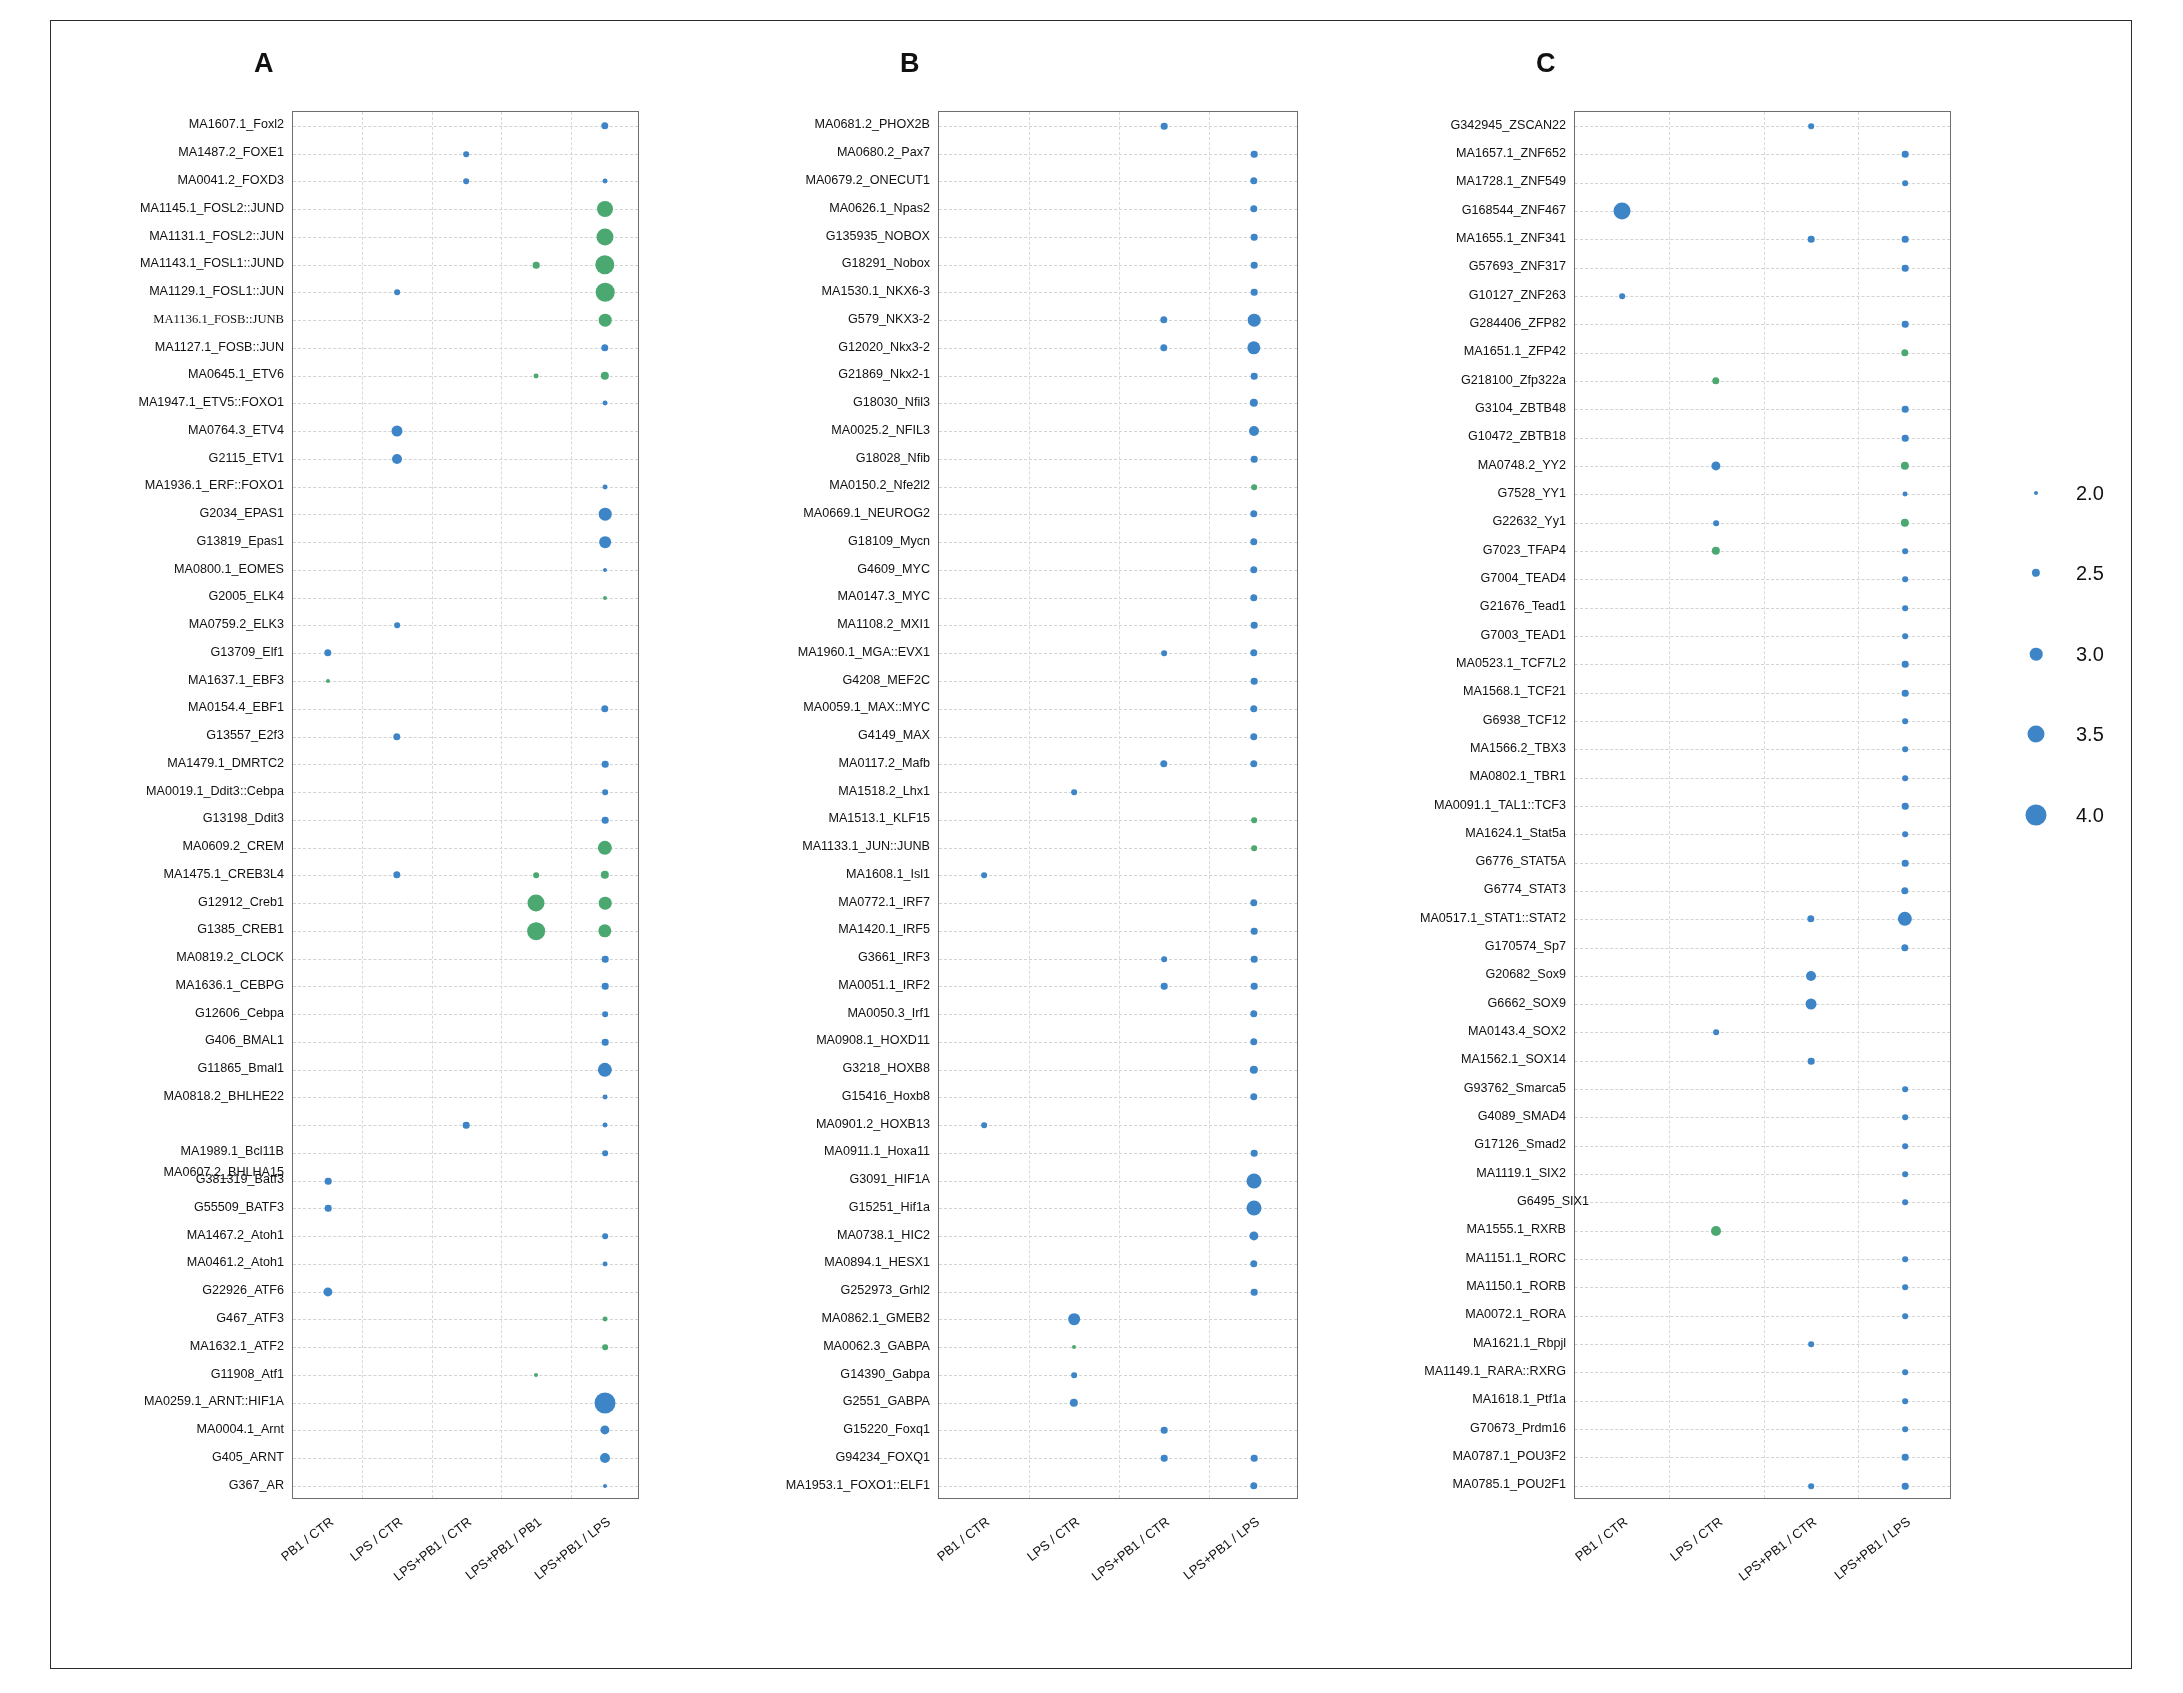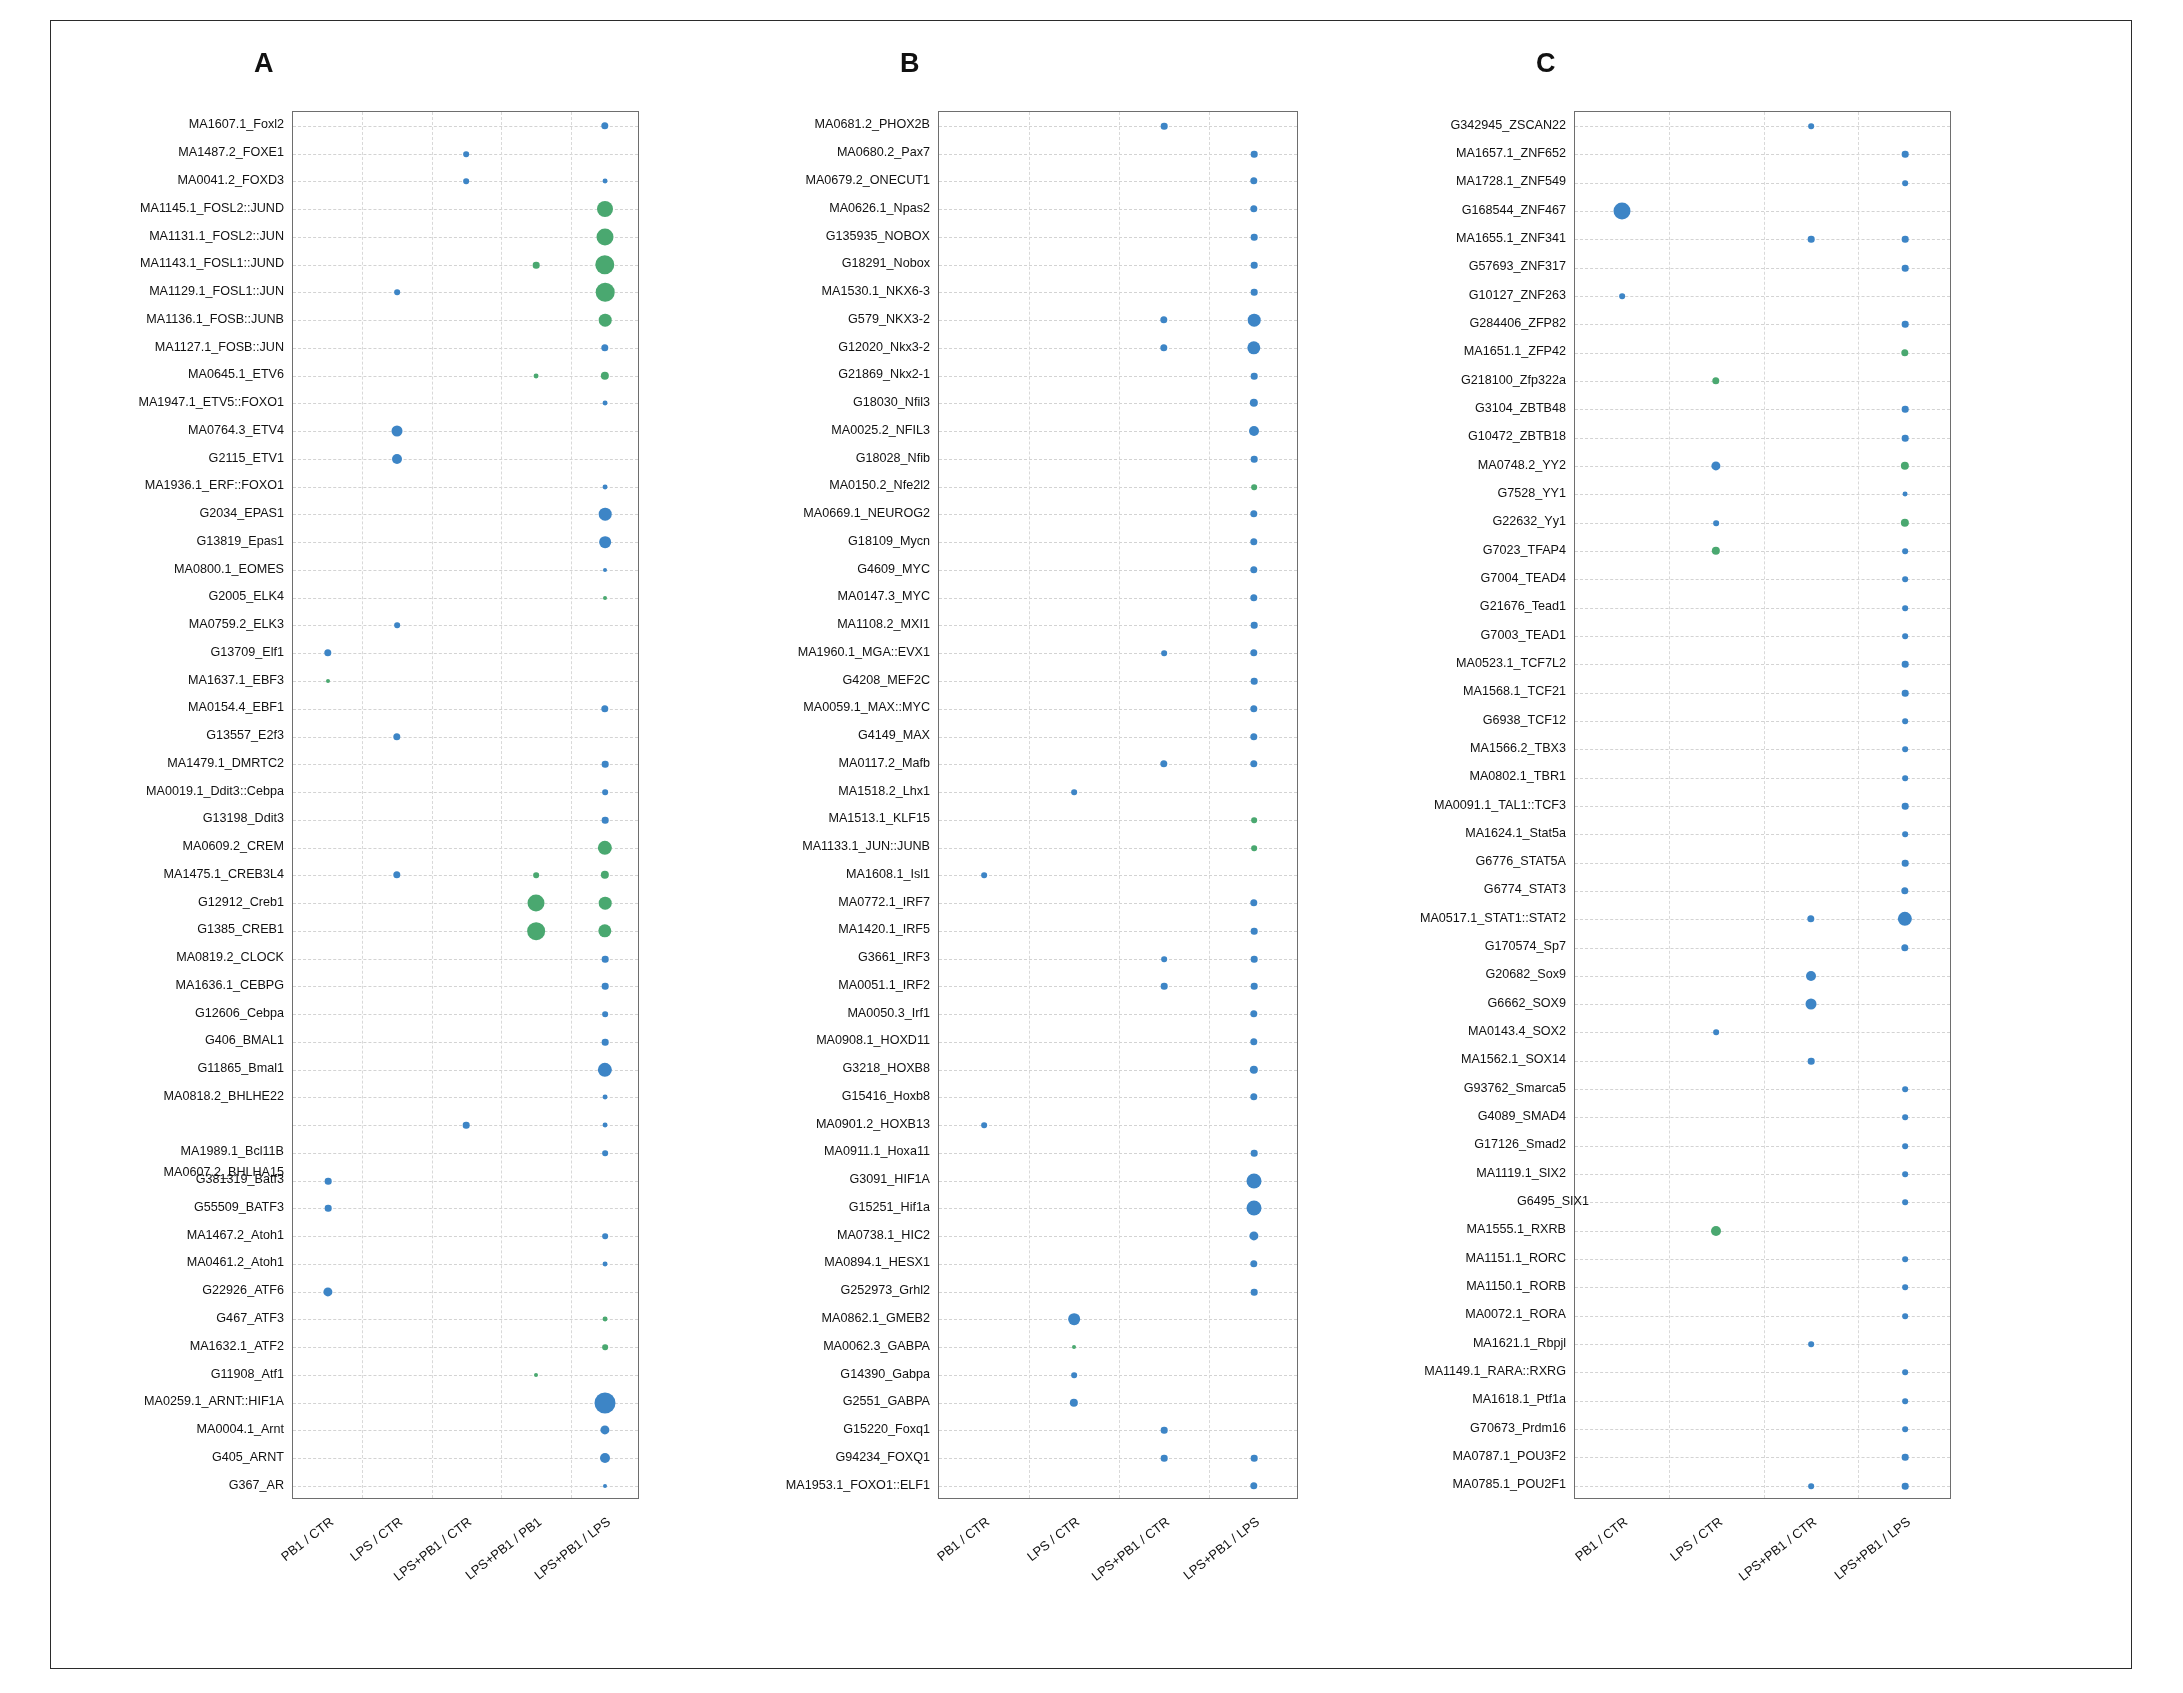--- a/index.html
+++ b/index.html
@@ -138,21 +138,21 @@
         <div class="dot" style="width: 10px; height: 10px; left: 312px; top: 1346px; background: rgb(61, 133, 198);"></div>
         <div class="dot" style="width: 4px; height: 4px; left: 312px; top: 1374px; background: rgb(61, 133, 198);"></div>
       </div>
       <div class="rowlabel" style="right: 1899px; top: 124px; position: absolute;">MA1607.1_Foxl2</div>
       <div class="rowlabel" style="right: 1899px; top: 152px; position: absolute;">MA1487.2_FOXE1</div>
       <div class="rowlabel" style="right: 1899px; top: 180px; position: absolute;">MA0041.2_FOXD3</div>
       <div class="rowlabel" style="right: 1899px; top: 208px; position: absolute;">MA1145.1_FOSL2::JUND</div>
       <div class="rowlabel" style="right: 1899px; top: 236px; position: absolute;">MA1131.1_FOSL2::JUN</div>
       <div class="rowlabel" style="right: 1899px; top: 263px; position: absolute;">MA1143.1_FOSL1::JUND</div>
       <div class="rowlabel" style="right: 1899px; top: 291px; position: absolute;">MA1129.1_FOSL1::JUN</div>
-      <div class="rowlabel" style="right: 1899px; top: 319px; position: absolute;">MA1136.1_FOSB::JUNB</div>
+      <div class="rowlabel" style="right: 1899px; top: 319px; position: absolute; font-family: Liberation Serif, serif;">MA1136.1_FOSB::JUNB</div>
       <div class="rowlabel" style="right: 1899px; top: 347px; position: absolute;">MA1127.1_FOSB::JUN</div>
       <div class="rowlabel" style="right: 1899px; top: 374px; position: absolute;">MA0645.1_ETV6</div>
       <div class="rowlabel" style="right: 1899px; top: 402px; position: absolute;">MA1947.1_ETV5::FOXO1</div>
       <div class="rowlabel" style="right: 1899px; top: 430px; position: absolute;">MA0764.3_ETV4</div>
       <div class="rowlabel" style="right: 1899px; top: 458px; position: absolute;">G2115_ETV1</div>
       <div class="rowlabel" style="right: 1899px; top: 485px; position: absolute;">MA1936.1_ERF::FOXO1</div>
       <div class="rowlabel" style="right: 1899px; top: 513px; position: absolute;">G2034_EPAS1</div>
       <div class="rowlabel" style="right: 1899px; top: 541px; position: absolute;">G13819_Epas1</div>
       <div class="rowlabel" style="right: 1899px; top: 569px; position: absolute;">MA0800.1_EOMES</div>
       <div class="rowlabel" style="right: 1899px; top: 596px; position: absolute;">G2005_ELK4</div>
@@ -517,14 +517,26 @@
       <div class="rowlabel" style="right: 617px; top: 1371px; position: absolute;">MA1149.1_RARA::RXRG</div>
       <div class="rowlabel" style="right: 617px; top: 1399px; position: absolute;">MA1618.1_Ptf1a</div>
       <div class="rowlabel" style="right: 617px; top: 1428px; position: absolute;">G70673_Prdm16</div>
       <div class="rowlabel" style="right: 617px; top: 1456px; position: absolute;">MA0787.1_POU3F2</div>
       <div class="rowlabel" style="right: 617px; top: 1484px; position: absolute;">MA0785.1_POU2F1</div>
       <div class="xlabel" style="left: 1495px; top: 1514px; width: 126px;">PB1 / CTR</div>
       <div class="xlabel" style="left: 1590px; top: 1514px; width: 126px;">LPS / CTR</div>
       <div class="xlabel" style="left: 1684px; top: 1514px; width: 126px;">LPS+PB1 / CTR</div>
       <div class="xlabel" style="left: 1778px; top: 1514px; width: 126px;">LPS+PB1 / LPS</div>
     </div>
+  <div id="legend" class="legend" style="left: 2006px; top: 0px; width: 161px; height: 1693px;">
+      <div class="dot" style="width: 4px; height: 4px; left: 30px; top: 493px; background: rgb(61, 133, 198);"></div>
+      <div class="legend-text" style="left: 70px; top: 493px;">2.0</div>
+      <div class="dot" style="width: 8.3px; height: 8.3px; left: 30px; top: 573px; background: rgb(61, 133, 198);"></div>
+      <div class="legend-text" style="left: 70px; top: 573px;">2.5</div>
+      <div class="dot" style="width: 12.6px; height: 12.6px; left: 30px; top: 654px; background: rgb(61, 133, 198);"></div>
+      <div class="legend-text" style="left: 70px; top: 654px;">3.0</div>
+      <div class="dot" style="width: 17px; height: 17px; left: 30px; top: 734px; background: rgb(61, 133, 198);"></div>
+      <div class="legend-text" style="left: 70px; top: 734px;">3.5</div>
+      <div class="dot" style="width: 21px; height: 21px; left: 30px; top: 815px; background: rgb(61, 133, 198);"></div>
+      <div class="legend-text" style="left: 70px; top: 815px;">4.0</div>
+    </div>
 </div>
 
 
 </body></html>

